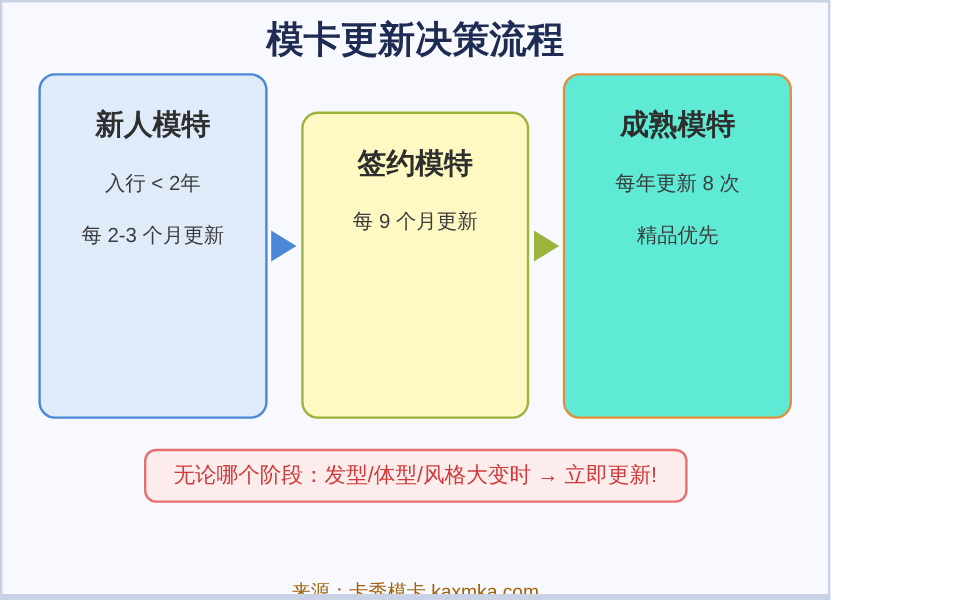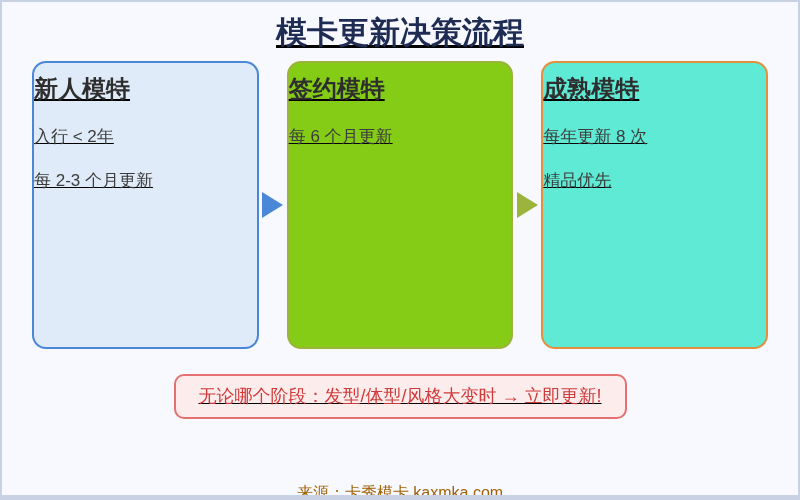--- a/index.html
+++ b/index.html
@@ -2,51 +2,50 @@
 <html><head>
 <meta charset="utf-8">
 <style>
   html, body {
     margin: 0;
     padding: 0;
     background: #ffffff;
   }
   .canvas {
     position: relative;
-    width: 800px;
+    width: 692px;
     height: 500px;
     box-sizing: border-box;
     background: #f7f9fe;
     border: 2px solid #c9d2e4;
     border-bottom-width: 5px;
     font-family: "Liberation Sans", "DejaVu Sans", sans-serif;
     overflow: hidden;
-    text-decoration: underline;
   }
   .page-title {
     margin-top: 13px;
     text-align: center;
     font-size: 31px;
     font-weight: 700;
     color: #1e2b52;
     line-height: 36px;
   }
   .flow-row {
     display: flex;
     align-items: stretch;
     height: 288px;
     margin: 10px 30px 0 30px;
   }
   .stage-box {
     flex: 1 1 0;
     box-sizing: border-box;
     border: 2px solid #6d28d9;
     border-radius: 14px;
-    text-align: left;
-    padding-top: 12px;
+    text-align: center;
+    padding-top: 28px;
   }
   .stage-title {
     font-size: 24px;
     font-weight: 700;
     color: #2e2e2e;
     line-height: 28px;
   }
   .stage-line {
     font-size: 17px;
     color: #3c3c3c;
@@ -98,23 +97,23 @@
     <div class="stage-box" style="background: rgb(224, 235, 250); border-color: rgb(74, 135, 215);">
       <div class="stage-title">新人模特</div>
       <div class="stage-line">入行 &lt; 2年</div>
       <div class="stage-line">每 2-3 个月更新</div>
     </div>
 
     <div class="connector">
       <div class="arrow-right" style="border-left-color: rgb(74, 135, 215);"></div>
     </div>
 
-    <div class="stage-box" style="background: #84cc16; border-color: rgb(156, 179, 60);">
+    <div class="stage-box" style="background: #fef9c3; border-color: rgb(156, 179, 60); margin-top: 32px;">
       <div class="stage-title">签约模特</div>
-      <div class="stage-line">每 6 个月更新</div>
+      <div class="stage-line">每 9 个月更新</div>
     </div>
 
     <div class="connector">
       <div class="arrow-right" style="border-left-color: rgb(156, 179, 60);"></div>
     </div>
 
     <div class="stage-box" style="background: #5eead4; border-color: rgb(226, 144, 61);">
       <div class="stage-title">成熟模特</div>
       <div class="stage-line">每年更新 8 次</div>
       <div class="stage-line">精品优先</div>

